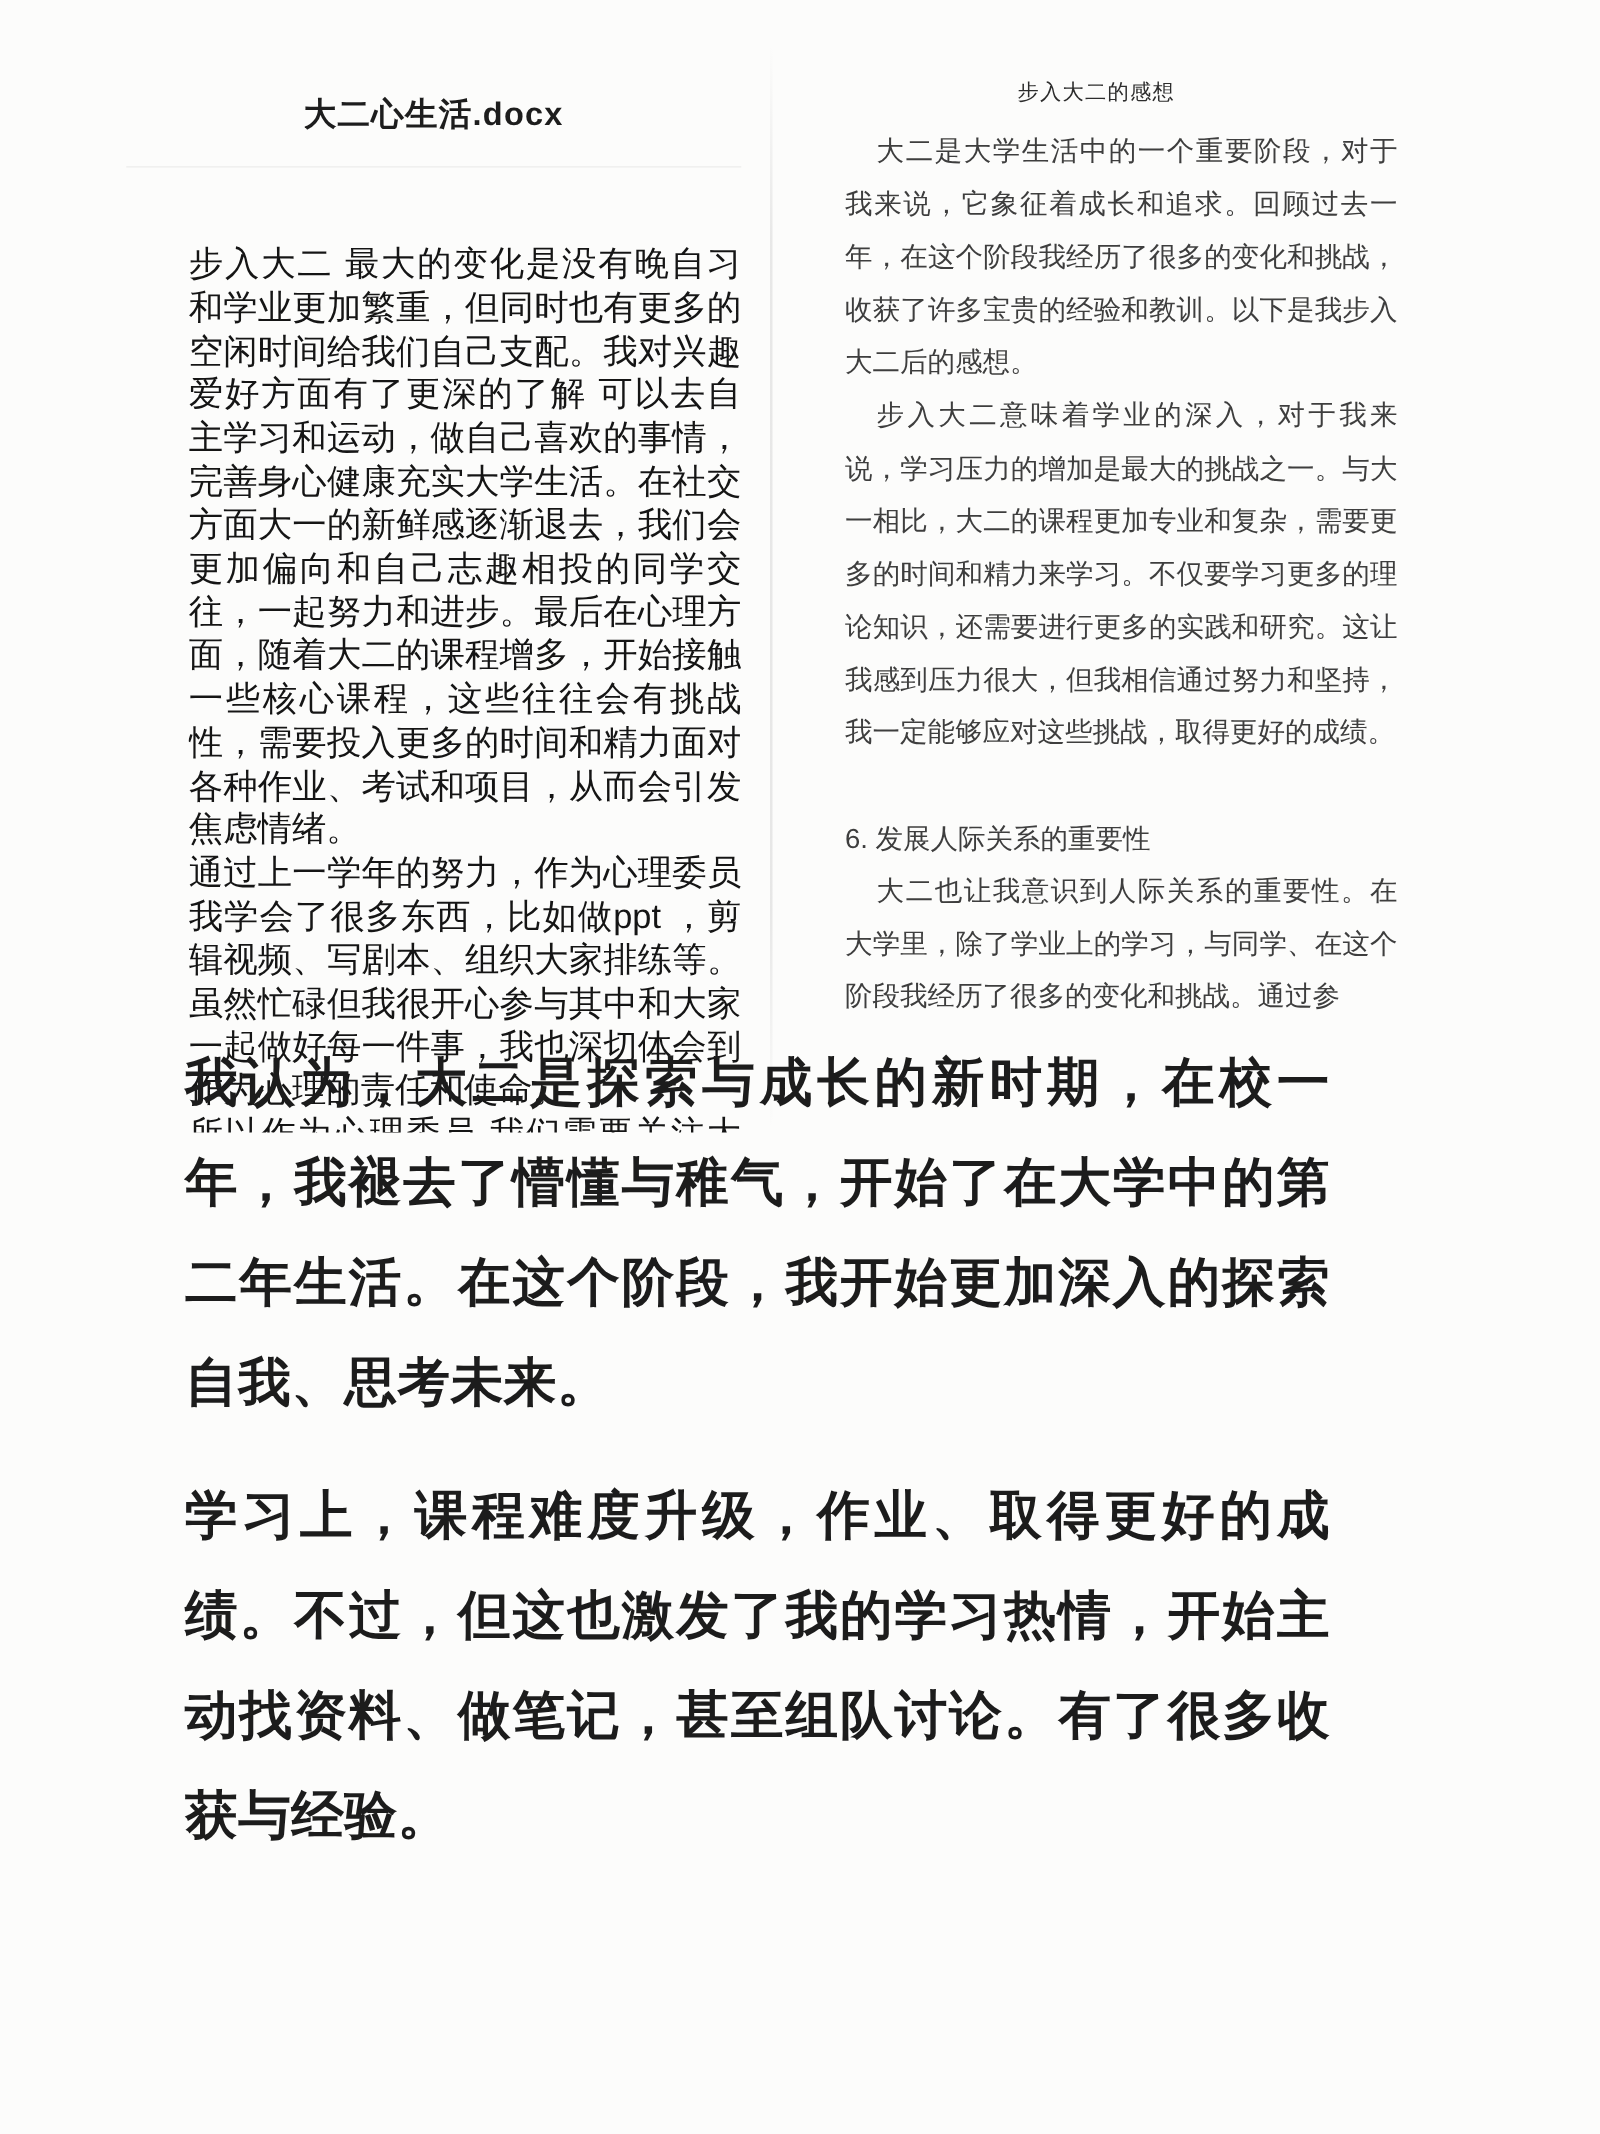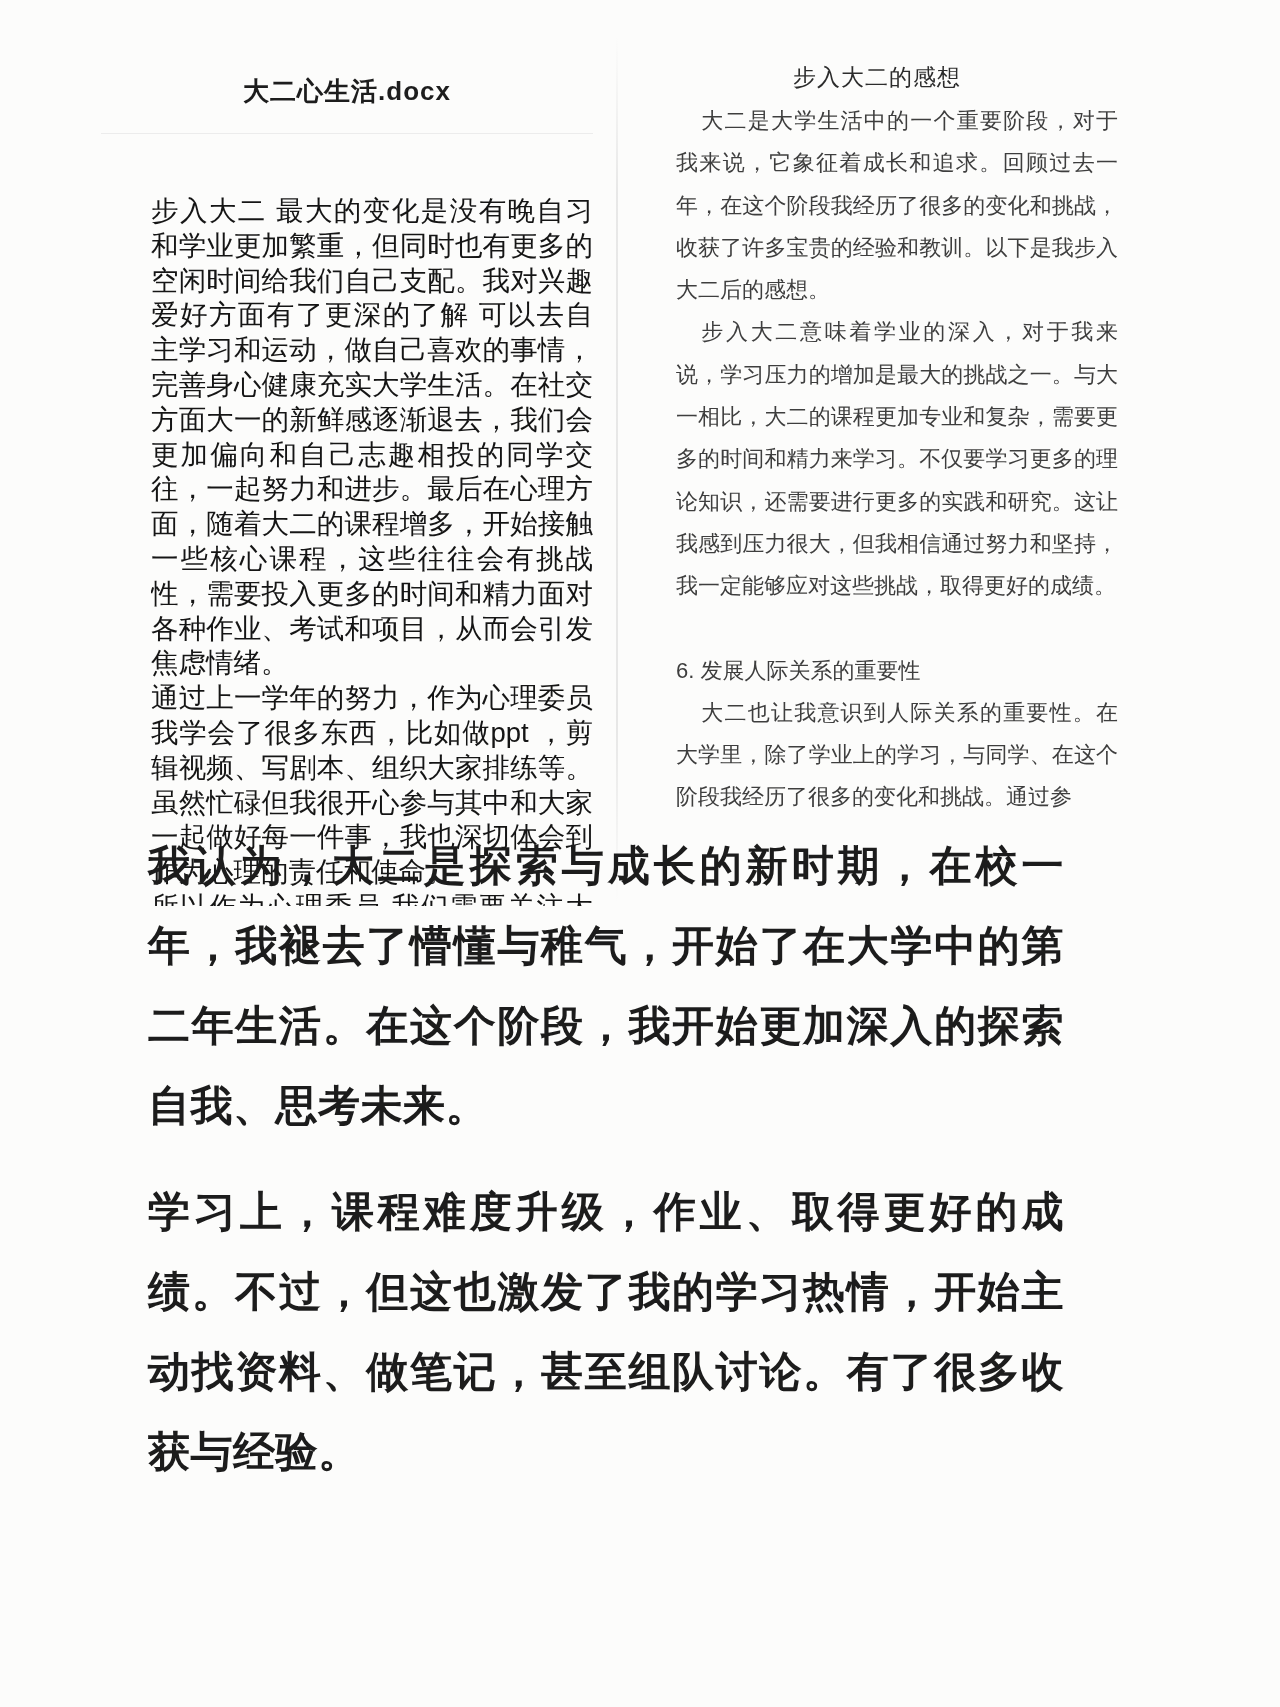--- a/index.html
+++ b/index.html
@@ -30,21 +30,21 @@
   }
   .left-body {
     position:absolute; left:135px; top:158px; width:442px; height:712px;
     overflow:hidden;
     font-size:27.5px; line-height:34.8px; font-weight:500;
     color:#151515; text-align:justify;
   }
   .left-body p { margin:0; }
   .right-title {
     position:absolute; left:640px; top:26px; width:442px;
-    text-align:center; font-size:23px; font-weight:500; color:#2c2c2c;
+    text-align:center; font-size:17px; font-weight:500; color:#2c2c2c;
     letter-spacing:1px;
   }
   .right-body {
     position:absolute; left:660px; top:64px; width:442px; height:782px;
     overflow:hidden;
     font-size:22px; line-height:42.3px; font-weight:400;
     color:#3e3e3e; text-align:justify;
   }
   .right-body p { margin:0; }
   .right-body .indent { text-indent:1.15em; }

